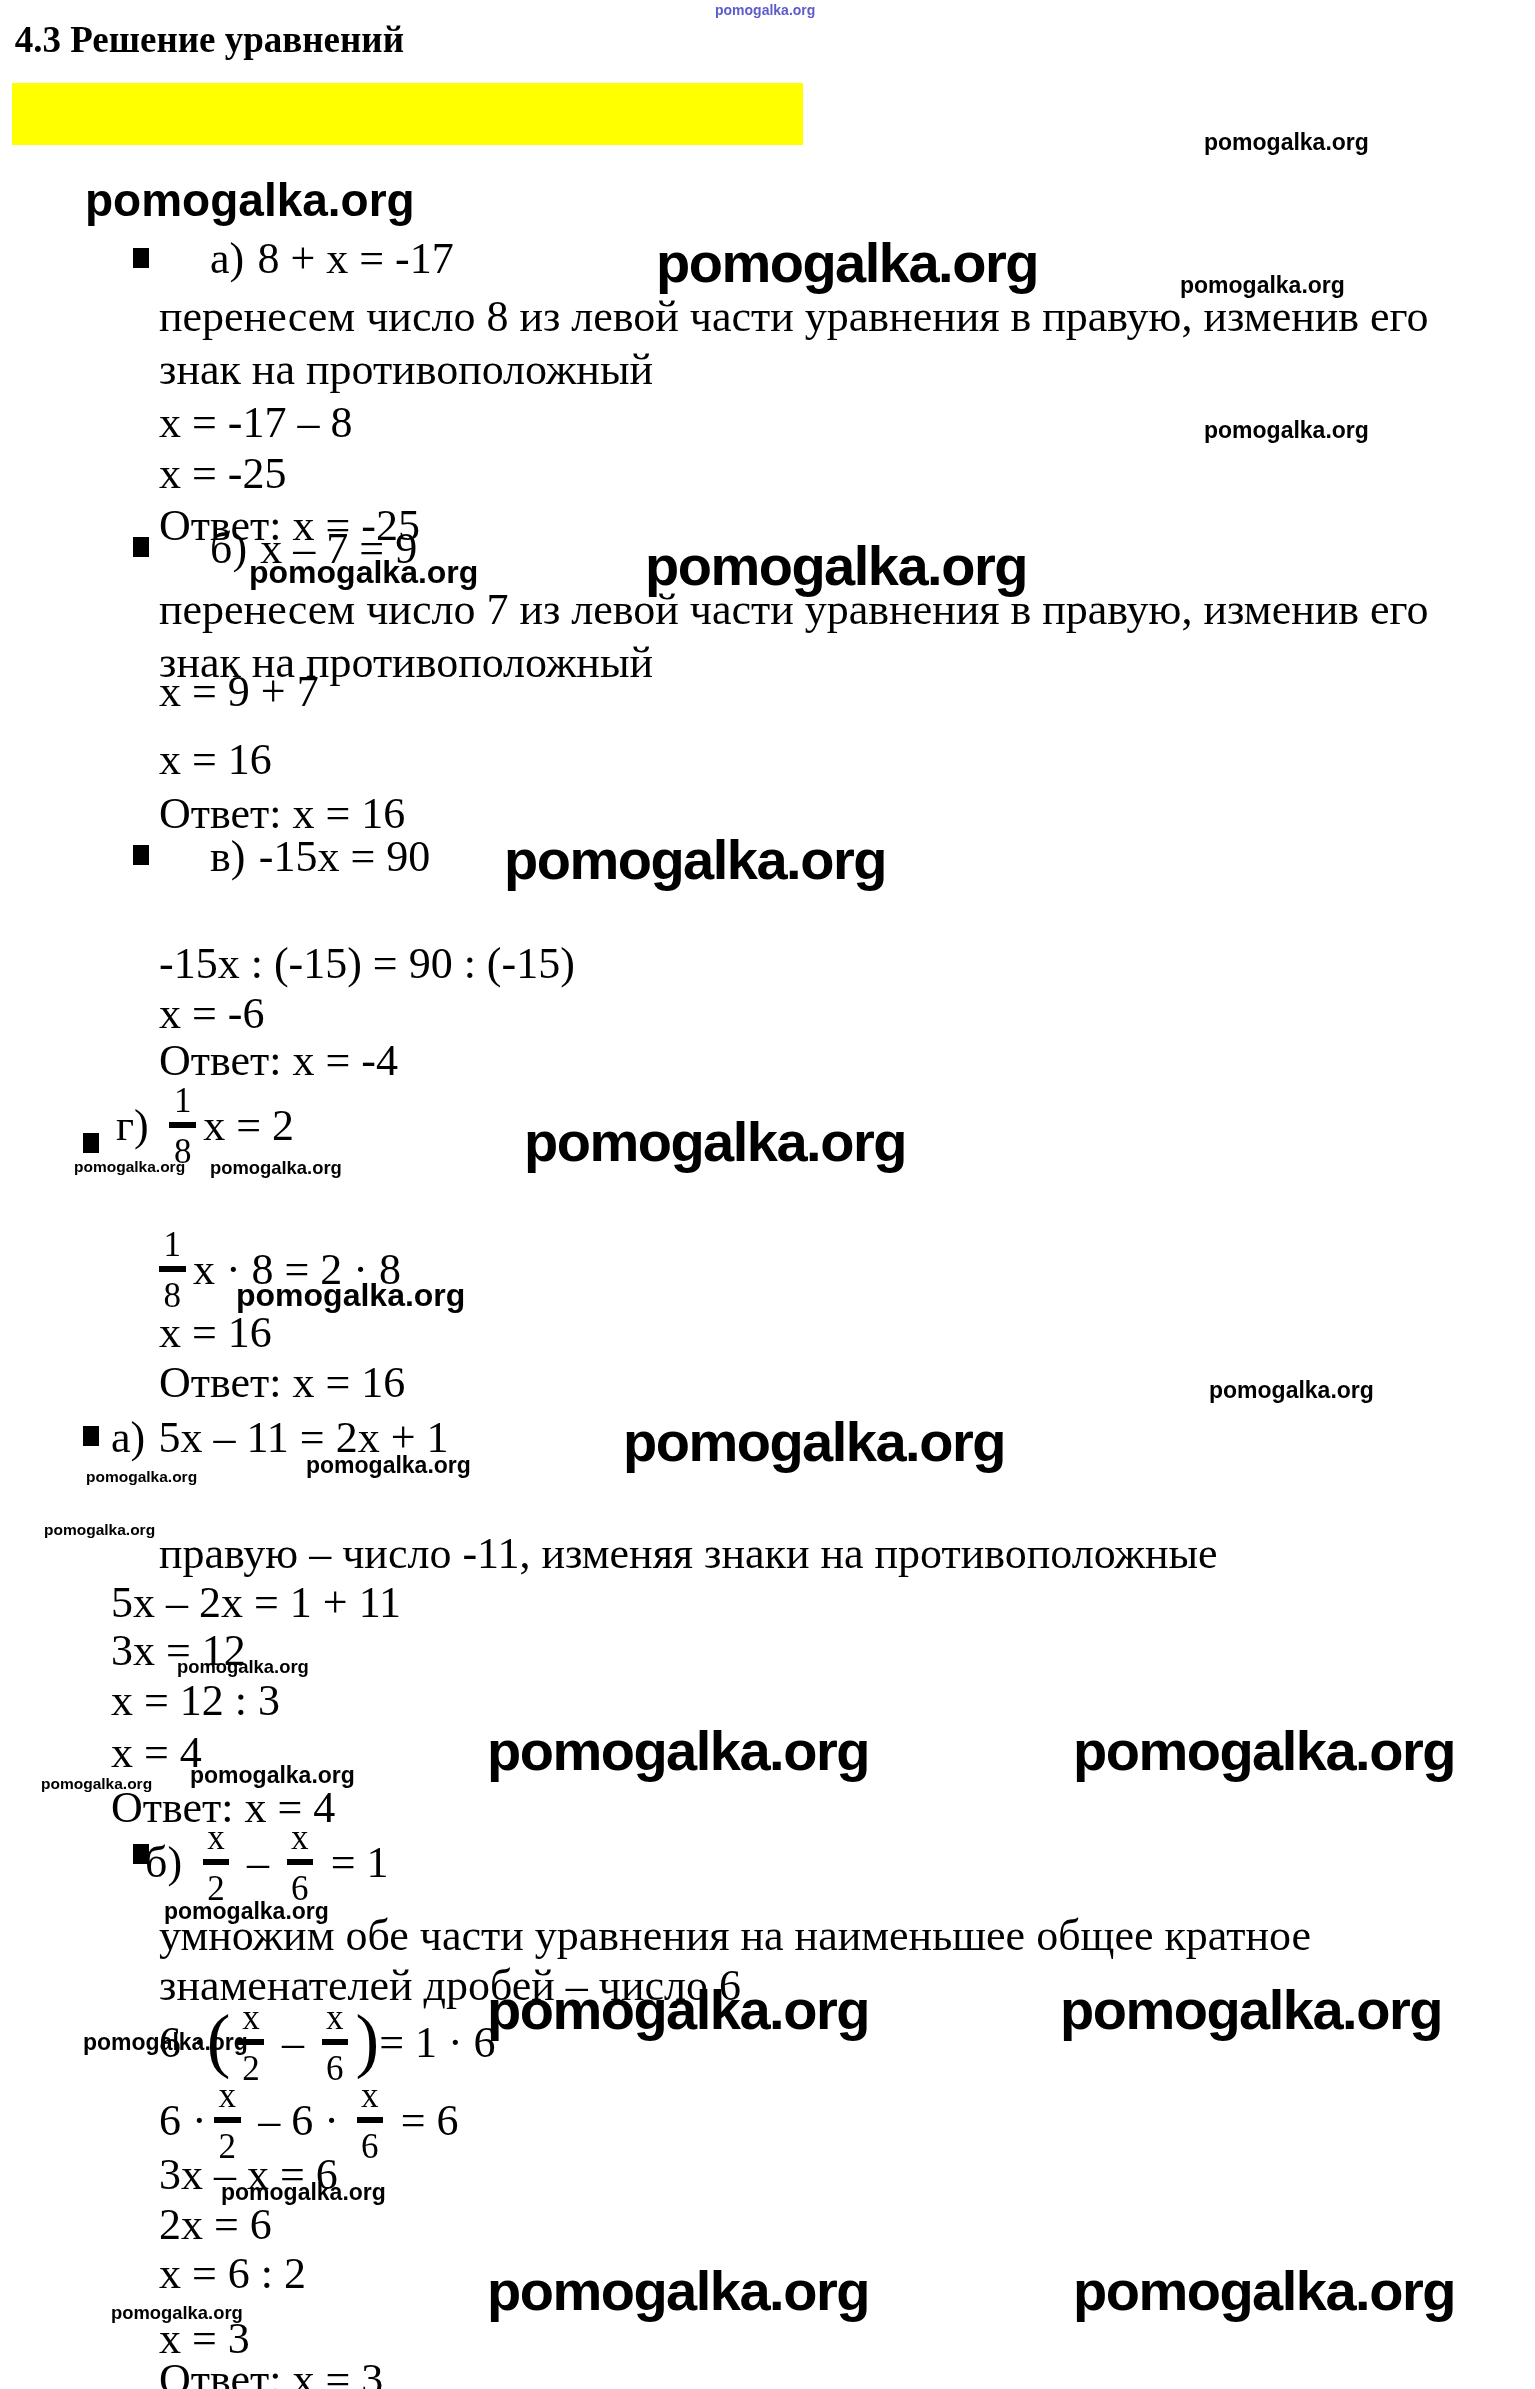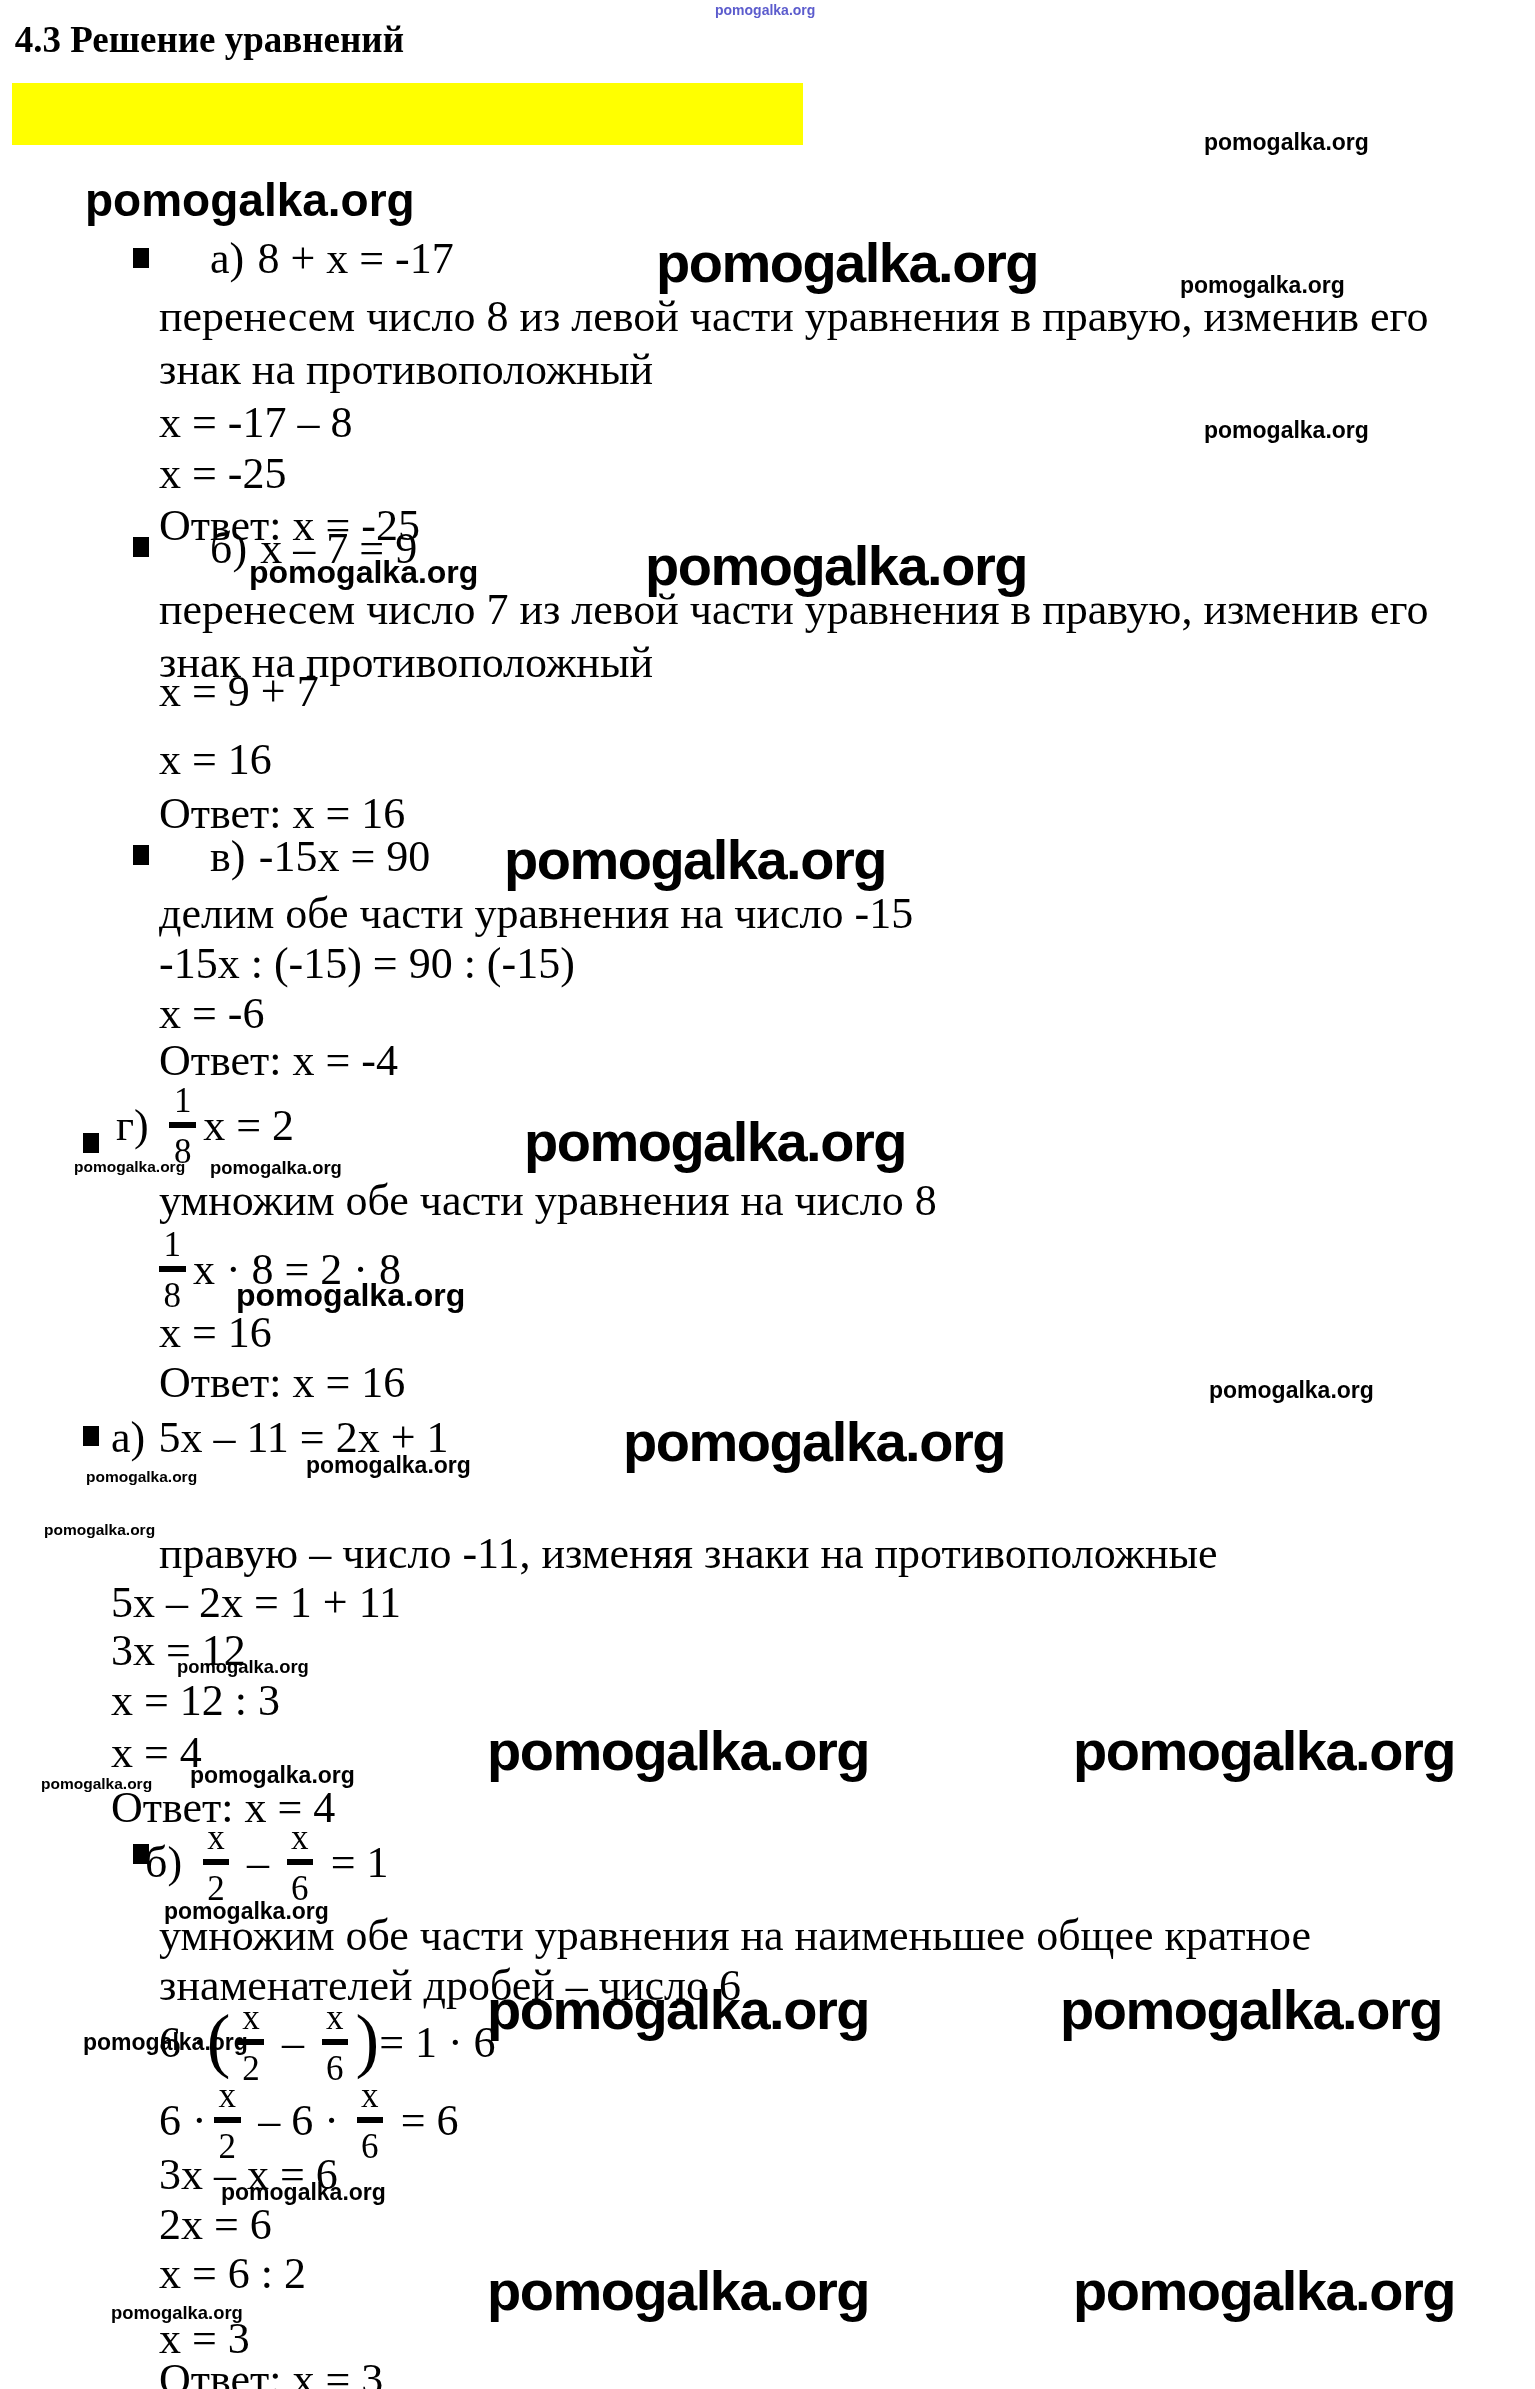--- a/index.html
+++ b/index.html
@@ -88,36 +88,34 @@
   <div class="line" style="left:159px;top:640px">знак на противоположный</div>
   <div class="line" style="left:159px;top:669px">x = 9 + 7</div>
   <div class="line" style="left:159px;top:737px">x = 16</div>
   <div class="line" style="left:159px;top:791px">Ответ: x = 16</div>
 
   <div class="bullet" style="left:133px;top:845px"></div>
   <div class="mathrow" style="left:210px;top:835px">
     <span class="lbl">в)</span>
     <span>-15x = 90</span>
   </div>
-  <div class="line" style="left:159px;top:891px">делим обе части уравнения на число -15</div>
   <div class="line" style="left:159px;top:941px">-15x : (-15) = 90 : (-15)</div>
   <div class="line" style="left:159px;top:991px">x = -6</div>
   <div class="line" style="left:159px;top:1038px">Ответ: x = -4</div>
 
   <div class="bullet" style="left:83px;top:1133px"></div>
   <div class="mathrow" style="left:116px;top:1083px">
     <span class="lbl">г)</span>
     <span class="frac">
       <span class="fn">1</span>
       <span class="fb"></span>
       <span class="fd">8</span>
     </span>
     <span>x = 2</span>
   </div>
-  <div class="line" style="left:159px;top:1178px">умножим обе части уравнения на число 8</div>
   <div class="mathrow" style="left:159px;top:1227px">
     <span class="frac" style="margin-left:0">
       <span class="fn">1</span>
       <span class="fb"></span>
       <span class="fd">8</span>
     </span>
     <span>x · 8 = 2 · 8</span>
   </div>
   <div class="line" style="left:159px;top:1310px">x = 16</div>
   <div class="line" style="left:159px;top:1360px">Ответ: x = 16</div>

